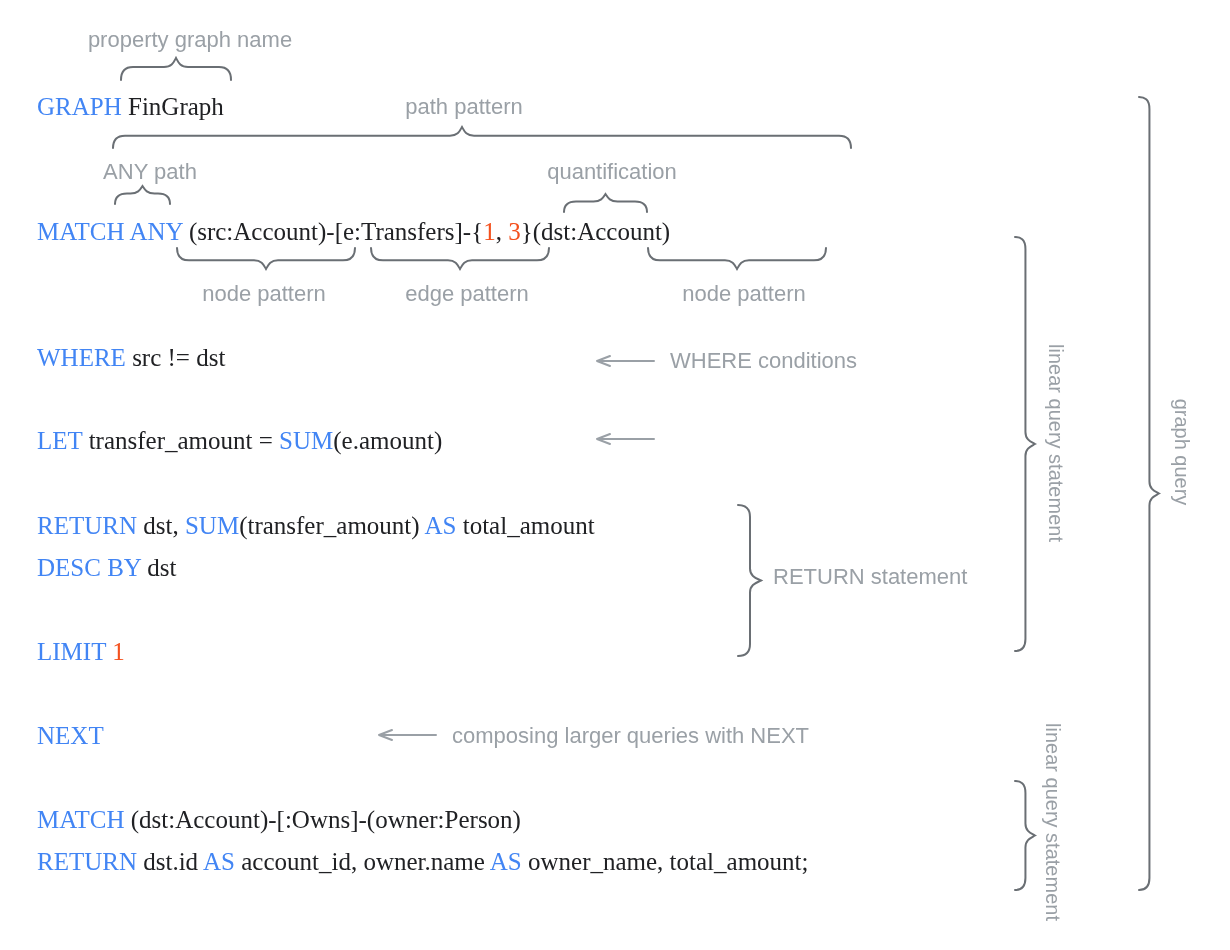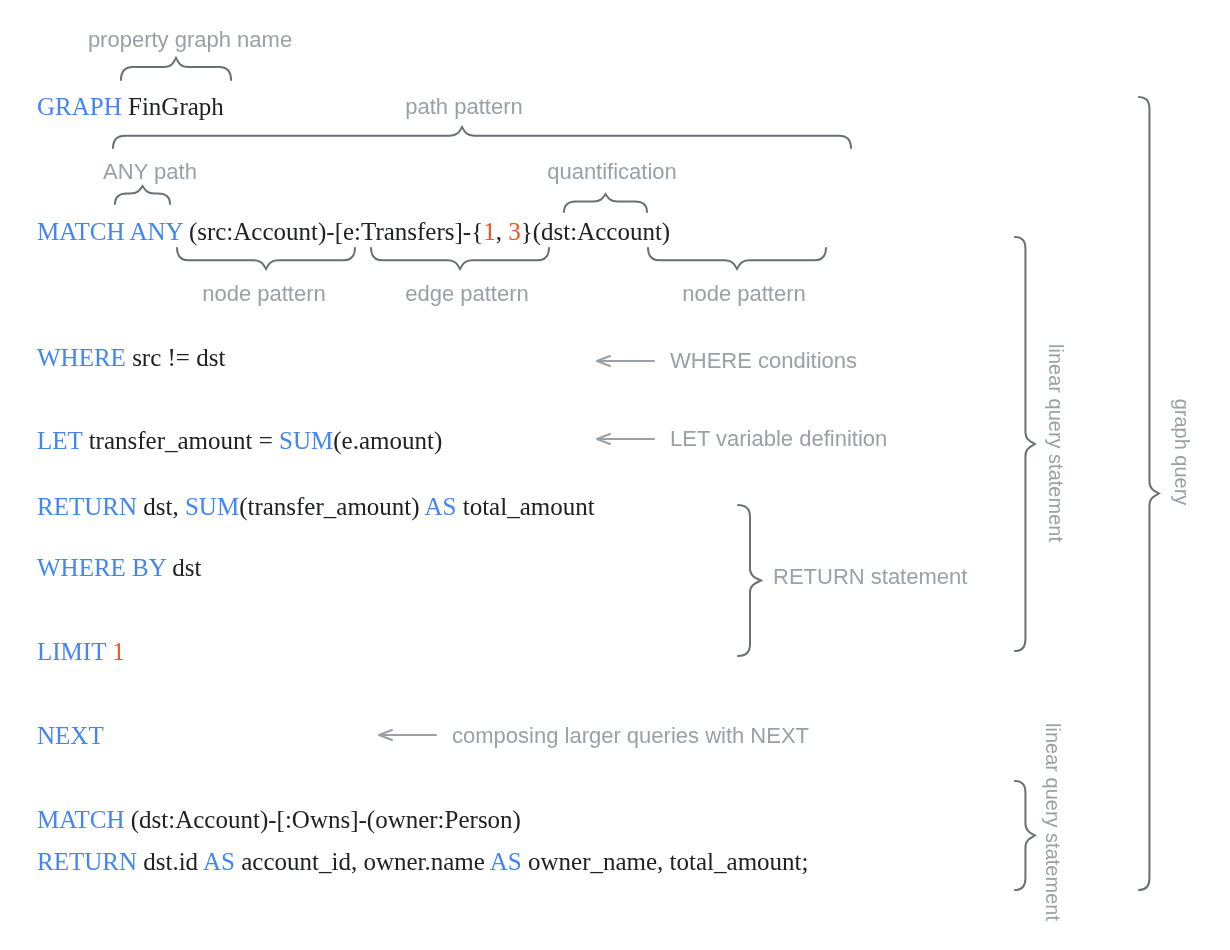--- a/index.html
+++ b/index.html
@@ -34,36 +34,35 @@
 </style>
 </head>
 <body>
 
 <div id="canvas">
 
   <div class="code-line" style="top:92px"><span class="tok-kw">GRAPH</span><span class="tok-plain"> FinGraph</span></div>
   <div class="code-line" style="top:217px"><span class="tok-kw">MATCH ANY</span><span class="tok-plain"> (src:Account)-[e:Transfers]-{</span><span class="tok-lit">1</span><span class="tok-plain">, </span><span class="tok-lit">3</span><span class="tok-plain">}(dst:Account)</span></div>
   <div class="code-line" style="top:343px"><span class="tok-kw">WHERE</span><span class="tok-plain"> src != dst</span></div>
   <div class="code-line" style="top:426px"><span class="tok-kw">LET</span><span class="tok-plain"> transfer_amount = </span><span class="tok-kw">SUM</span><span class="tok-plain">(e.amount)</span></div>
-  <div class="code-line" style="top:492px"><span class="tok-kw">RETURN</span><span class="tok-plain"> dst, </span><span class="tok-kw">SUM</span><span class="tok-plain">(transfer_amount) </span><span class="tok-kw">AS</span><span class="tok-plain"> total_amount</span></div>
-  <div class="code-line" style="top:553px"><span class="tok-kw">WHERE BY</span><span class="tok-plain"> dst</span></div>
+  <div class="code-line" style="top:511px"><span class="tok-kw">RETURN</span><span class="tok-plain"> dst, </span><span class="tok-kw">SUM</span><span class="tok-plain">(transfer_amount) </span><span class="tok-kw">AS</span><span class="tok-plain"> total_amount</span></div>
+  <div class="code-line" style="top:553px"><span class="tok-kw">DESC BY</span><span class="tok-plain"> dst</span></div>
   <div class="code-line" style="top:637px"><span class="tok-kw">LIMIT</span><span class="tok-plain"> </span><span class="tok-lit">1</span></div>
   <div class="code-line" style="top:721px"><span class="tok-kw">NEXT</span></div>
   <div class="code-line" style="top:805px"><span class="tok-kw">MATCH</span><span class="tok-plain"> (dst:Account)-[:Owns]-(owner:Person)</span></div>
   <div class="code-line" style="top:847px"><span class="tok-kw">RETURN</span><span class="tok-plain"> dst.id </span><span class="tok-kw">AS</span><span class="tok-plain"> account_id, owner.name </span><span class="tok-kw">AS</span><span class="tok-plain"> owner_name, total_amount;</span></div>
 
   <div class="note centered" style="left:190px;top:27px">property graph name</div>
   <div class="note centered" style="left:464px;top:94px">path pattern</div>
   <div class="note centered" style="left:150px;top:159px">ANY path</div>
   <div class="note centered" style="left:612px;top:159px">quantification</div>
   <div class="note centered" style="left:264px;top:281px">node pattern</div>
   <div class="note centered" style="left:467px;top:281px">edge pattern</div>
   <div class="note centered" style="left:744px;top:281px">node pattern</div>
   <div class="note" style="left:670px;top:348px">WHERE conditions</div>
-  <div class="note" style="left:670px;top:426px">LET variable definition</div>
   <div class="note" style="left:773px;top:564px">RETURN statement</div>
   <div class="note" style="left:452px;top:723px">composing larger queries with NEXT</div>
   <div class="note vertical" style="left:1056px;top:443px">linear query statement</div>
   <div class="note vertical" style="left:1182px;top:452px">graph query</div>
   <div class="note vertical" style="left:1053px;top:822px">linear query statement</div>
 
   <svg class="brace" style="left:120px;top:57px" width="112" height="24" viewBox="0 0 112 24">
       <path d="M 1 23 C 1 16.54 3 10.08 13 10.08 L 44 10.08 C 51.8 10.08 53.6 5.54 56 1 C 58.4 5.54 60.2 10.08 68 10.08 L 99 10.08 C 109 10.08 111 16.54 111 23" fill="none" stroke="var(--brace)" stroke-width="2" stroke-linecap="round"></path>
     </svg>
   <svg class="brace" style="left:112px;top:126px" width="740" height="23" viewBox="0 0 740 23">

